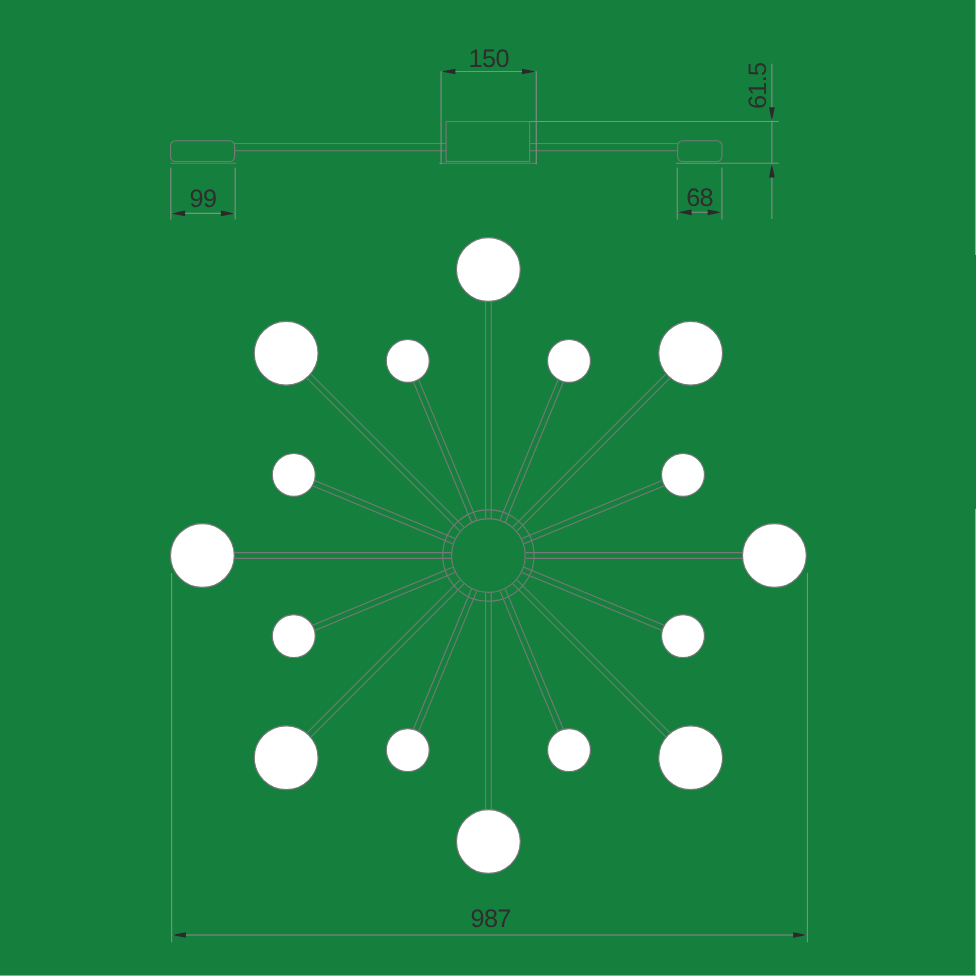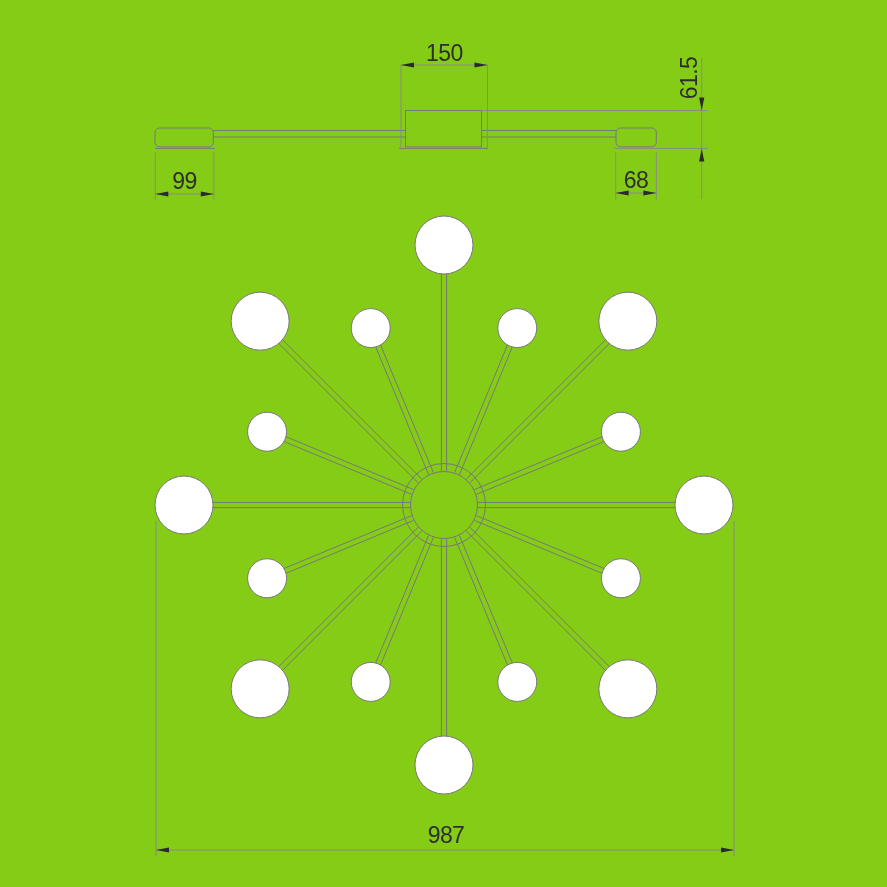--- a/index.html
+++ b/index.html
@@ -1,16 +1,16 @@
 <!DOCTYPE html>
 <html><head>
 <meta charset="utf-8">
 <style>
   html,body{margin:0;padding:0;background:#ffffff;}
-  .stage{position:relative;width:887px;height:887px;background:#84cc16;overflow:hidden;}
+  .stage{position:relative;width:887px;height:887px;background:#15803d;overflow:hidden;}
   svg{display:block;}
   .ln{stroke:#787878;stroke-width:1;fill:none;}
   .thin{stroke:#8a8a8a;stroke-width:1;fill:none;}
   .arrow{fill:#2a2a2a;stroke:none;}
   .dim-text{font-family:"Liberation Sans",sans-serif;font-size:23px;letter-spacing:-0.6px;
             fill:#2e2e2e;text-anchor:middle;}
   .bulb{fill:#ffffff;stroke:#787878;stroke-width:1;}
 </style>
 </head>
 <body>

